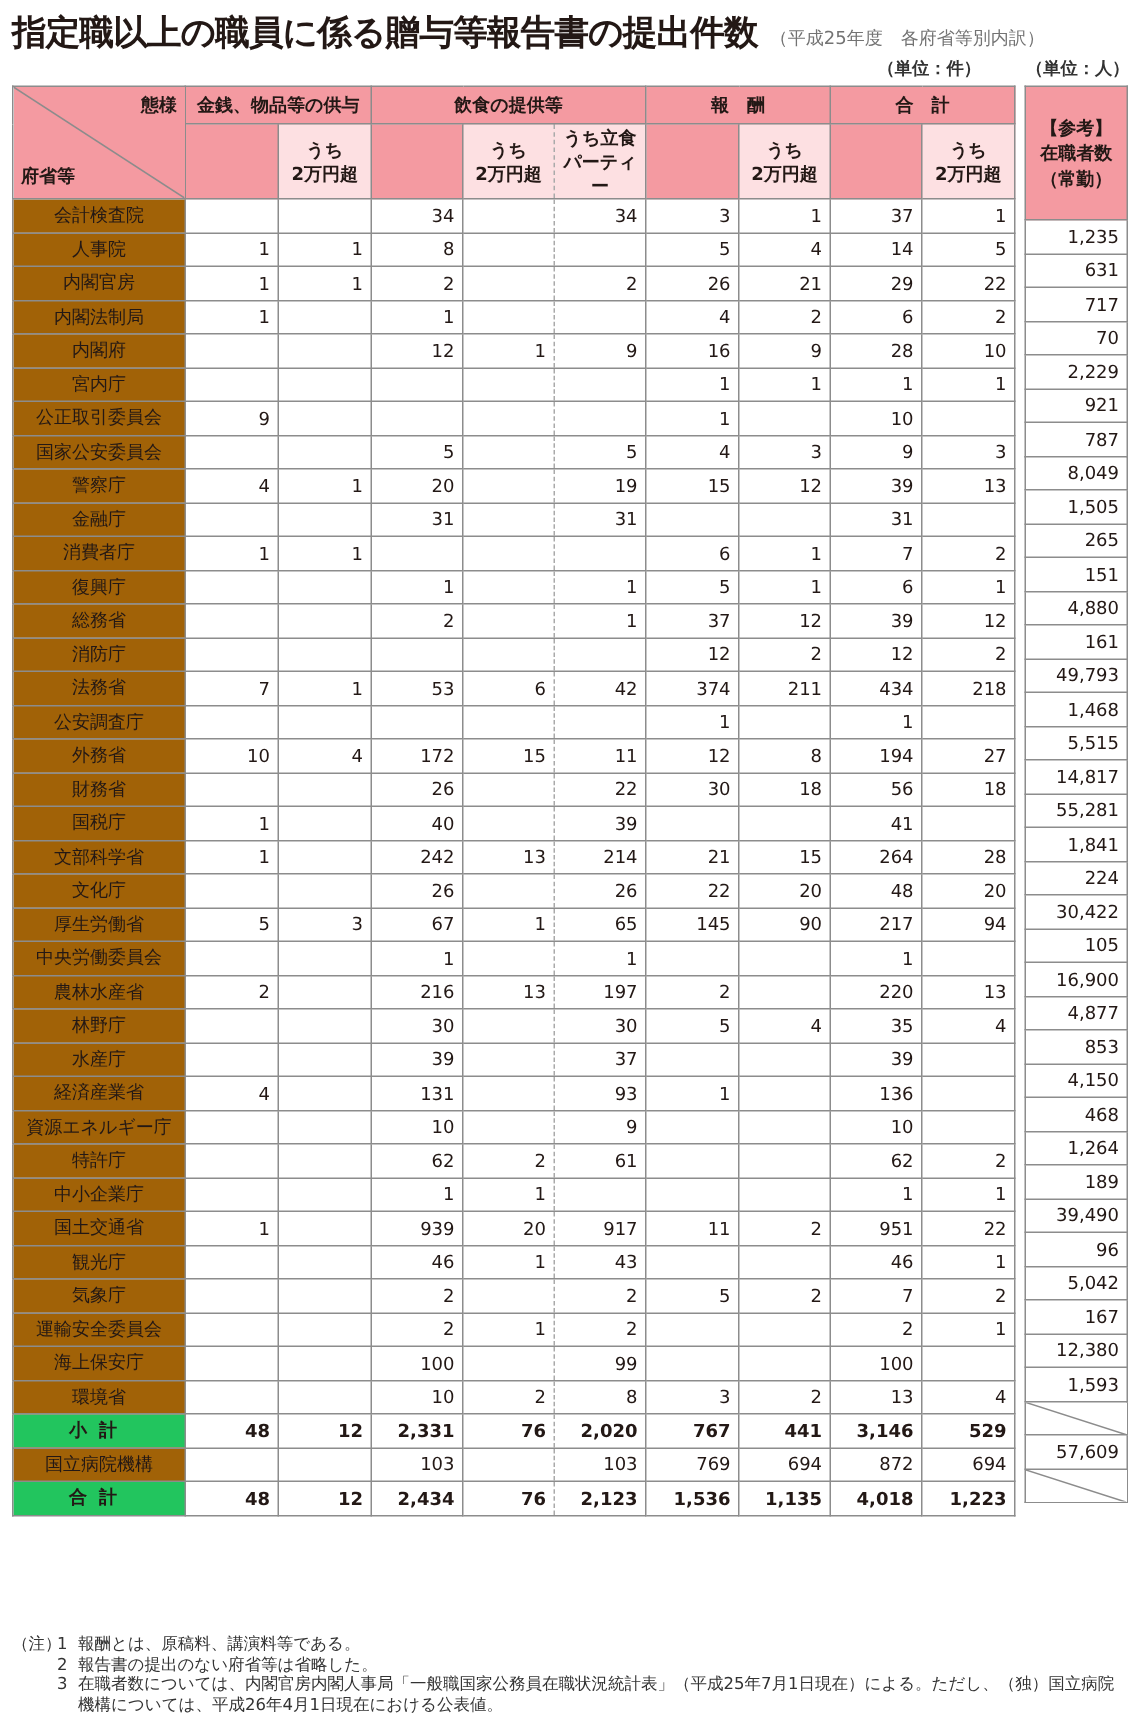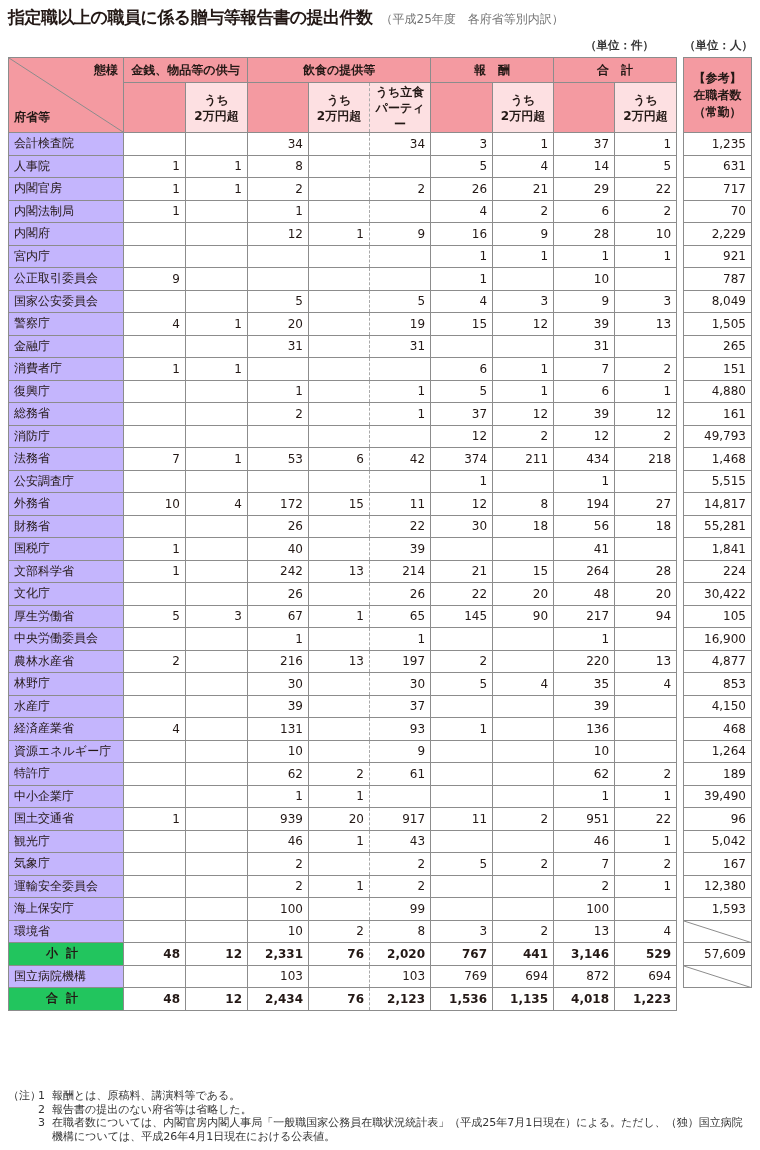--- a/index.html
+++ b/index.html
@@ -1,44 +1,44 @@
 <!DOCTYPE html>
 <html><head>
 <meta charset="utf-8">
 <style>
   html, body { margin: 0; padding: 0; background: #ffffff; }
   body { width: 760px; height: 1150px; position: relative; font-family: "DejaVu Sans", "Liberation Sans", sans-serif; color: #231815; overflow: hidden; }
   .title-line { position: absolute; left: 8px; top: 6px; white-space: nowrap; }
-  .title-main { font-size: 17px; font-weight: bold; letter-spacing: -0.5px; }
+  .title-main { font-size: 23px; font-weight: bold; letter-spacing: -0.5px; }
   .title-sub { font-size: 12px; margin-left: 8px; color: #737373; }
   .units { position: absolute; top: 38px; font-size: 11.5px; color: #333; font-weight: bold; }
   .unit-a { left: 585px; }
   .unit-b { left: 684px; }
 
   table { border-collapse: collapse; position: absolute; table-layout: fixed; }
   td, th { border: 1px solid #8c8c8c; font-size: 12px; padding: 0 5px; height: 22.5px; box-sizing: border-box; font-weight: normal; }
   #main-table { left: 8px; top: 57px; width: 668px; }
   #ref-table { left: 683px; top: 57px; width: 68px; }
   .hdr { background: #f49aa1; }
   .hdr-light { background: #fde0e2; }
-  .lbl { background: #c4b5fd; text-align: left; white-space: nowrap; font-size: 12px; margin-left: 48px; }
+  .lbl { background: #a16207; text-align: center; white-space: nowrap; font-size: 12px; margin-left: 48px; }
   .lbl-total { background: #22c55e; text-align: center; font-weight: bold; letter-spacing: 8px; }
   .num { text-align: right; background: #fff; }
   .bold { font-weight: bold; }
   .dash-r { border-right: 1px dashed #aaa; }
   .dash-l { border-left: 1px dashed #aaa; }
   .h1 { height: 25px; text-align: center; font-weight: bold; font-size: 12px; }
   .h2 { height: 50px; text-align: center; font-weight: bold; font-size: 12px; line-height: 16px; }
   .corner { position: relative; padding: 0; }
   .corner svg { position: absolute; left: 0; top: 0; width: 100%; height: 100%; }
   .corner .c-top { position: absolute; right: 5px; top: 4px; font-weight: bold; font-size: 12px; }
   .corner .c-bot { position: absolute; left: 5px; bottom: 6px; font-weight: bold; font-size: 12px; }
   .diag { position: relative; padding: 0; background: #fff; }
   .diag svg { position: absolute; left: 0; top: 0; width: 100%; height: 100%; }
-  .ref-h { height: 75px; text-align: center; font-weight: bold; line-height: 17px; font-size: 12px; }
+  .ref-h { height: 89px; text-align: center; font-weight: bold; line-height: 17px; font-size: 12px; }
 
   .notes { position: absolute; left: 8px; top: 1089px; font-size: 11px; line-height: 13.5px; color: #333; }
   .note-row { display: flex; }
   .note-pre { width: 30px; flex: none; }
   .note-num { width: 14px; flex: none; }
   .note-text { width: 700px; }
 </style>
 </head>
 <body>
 

